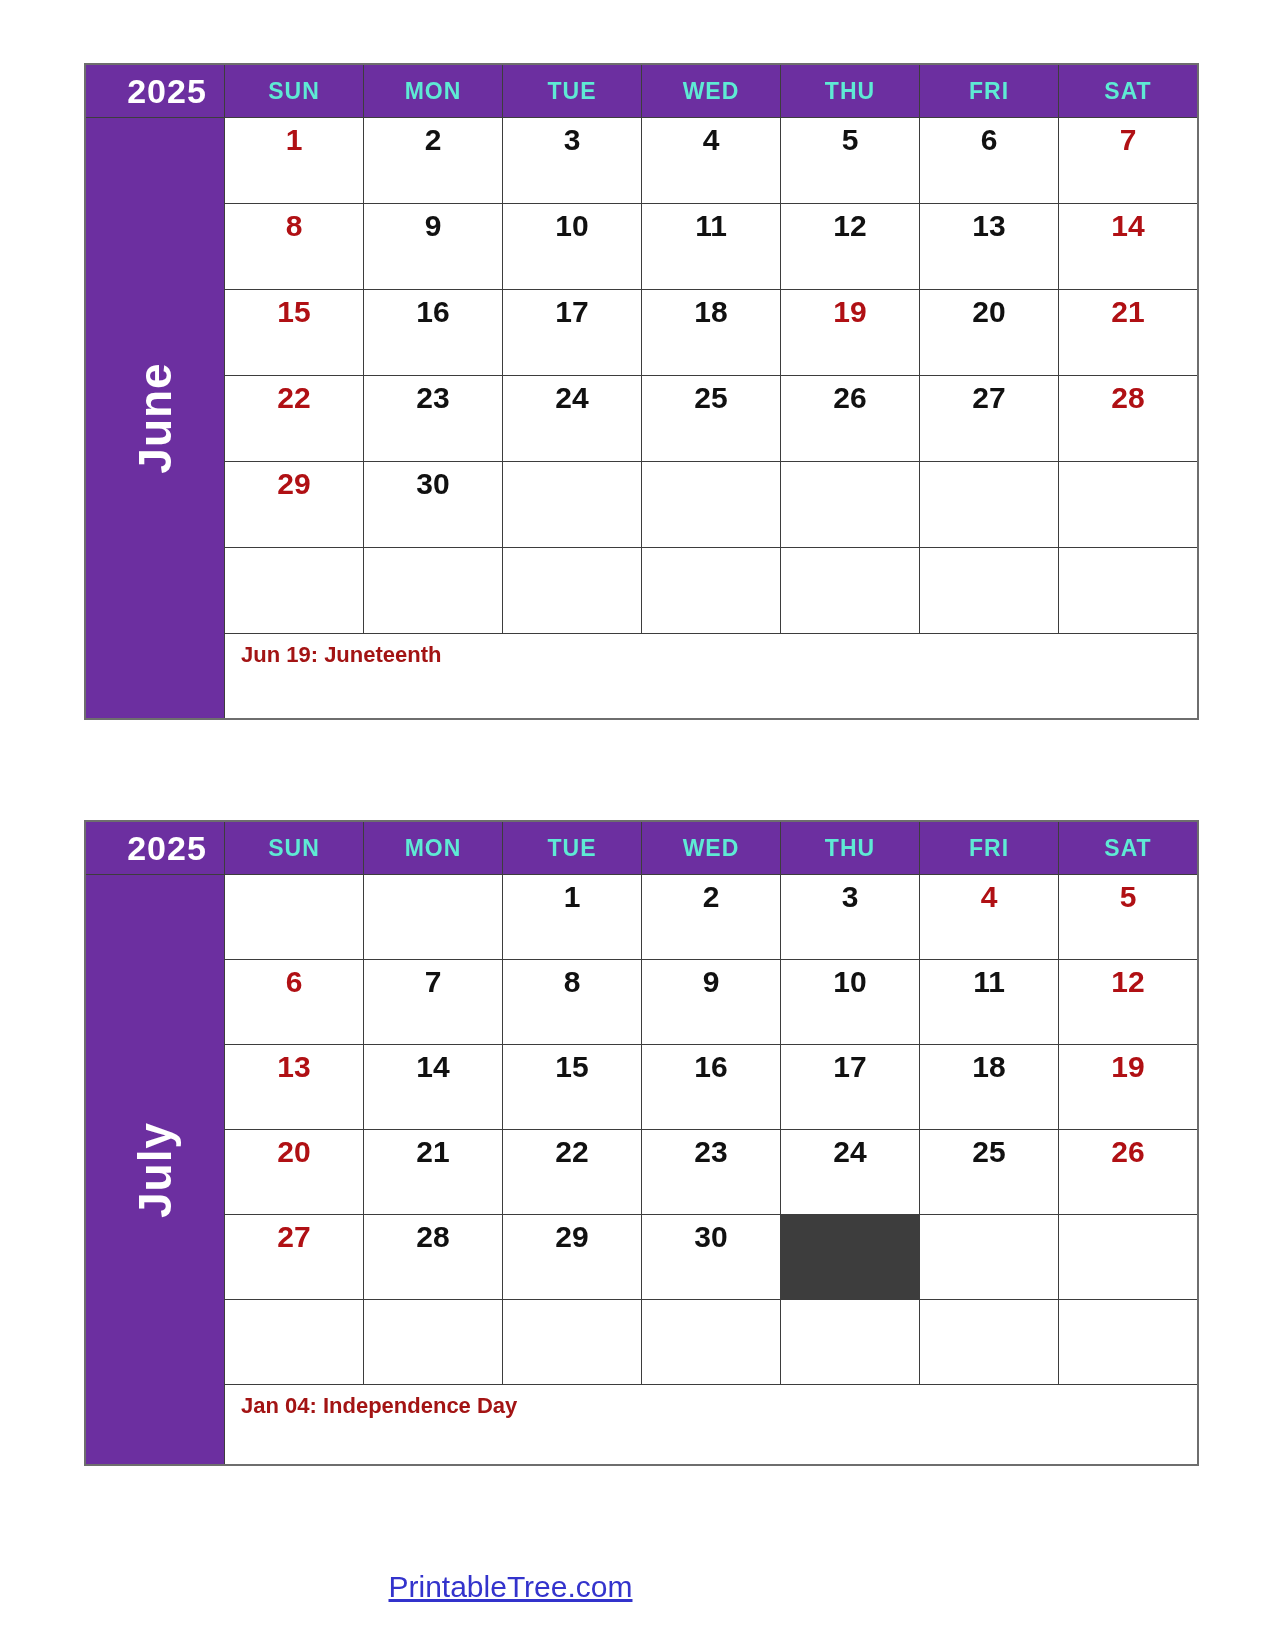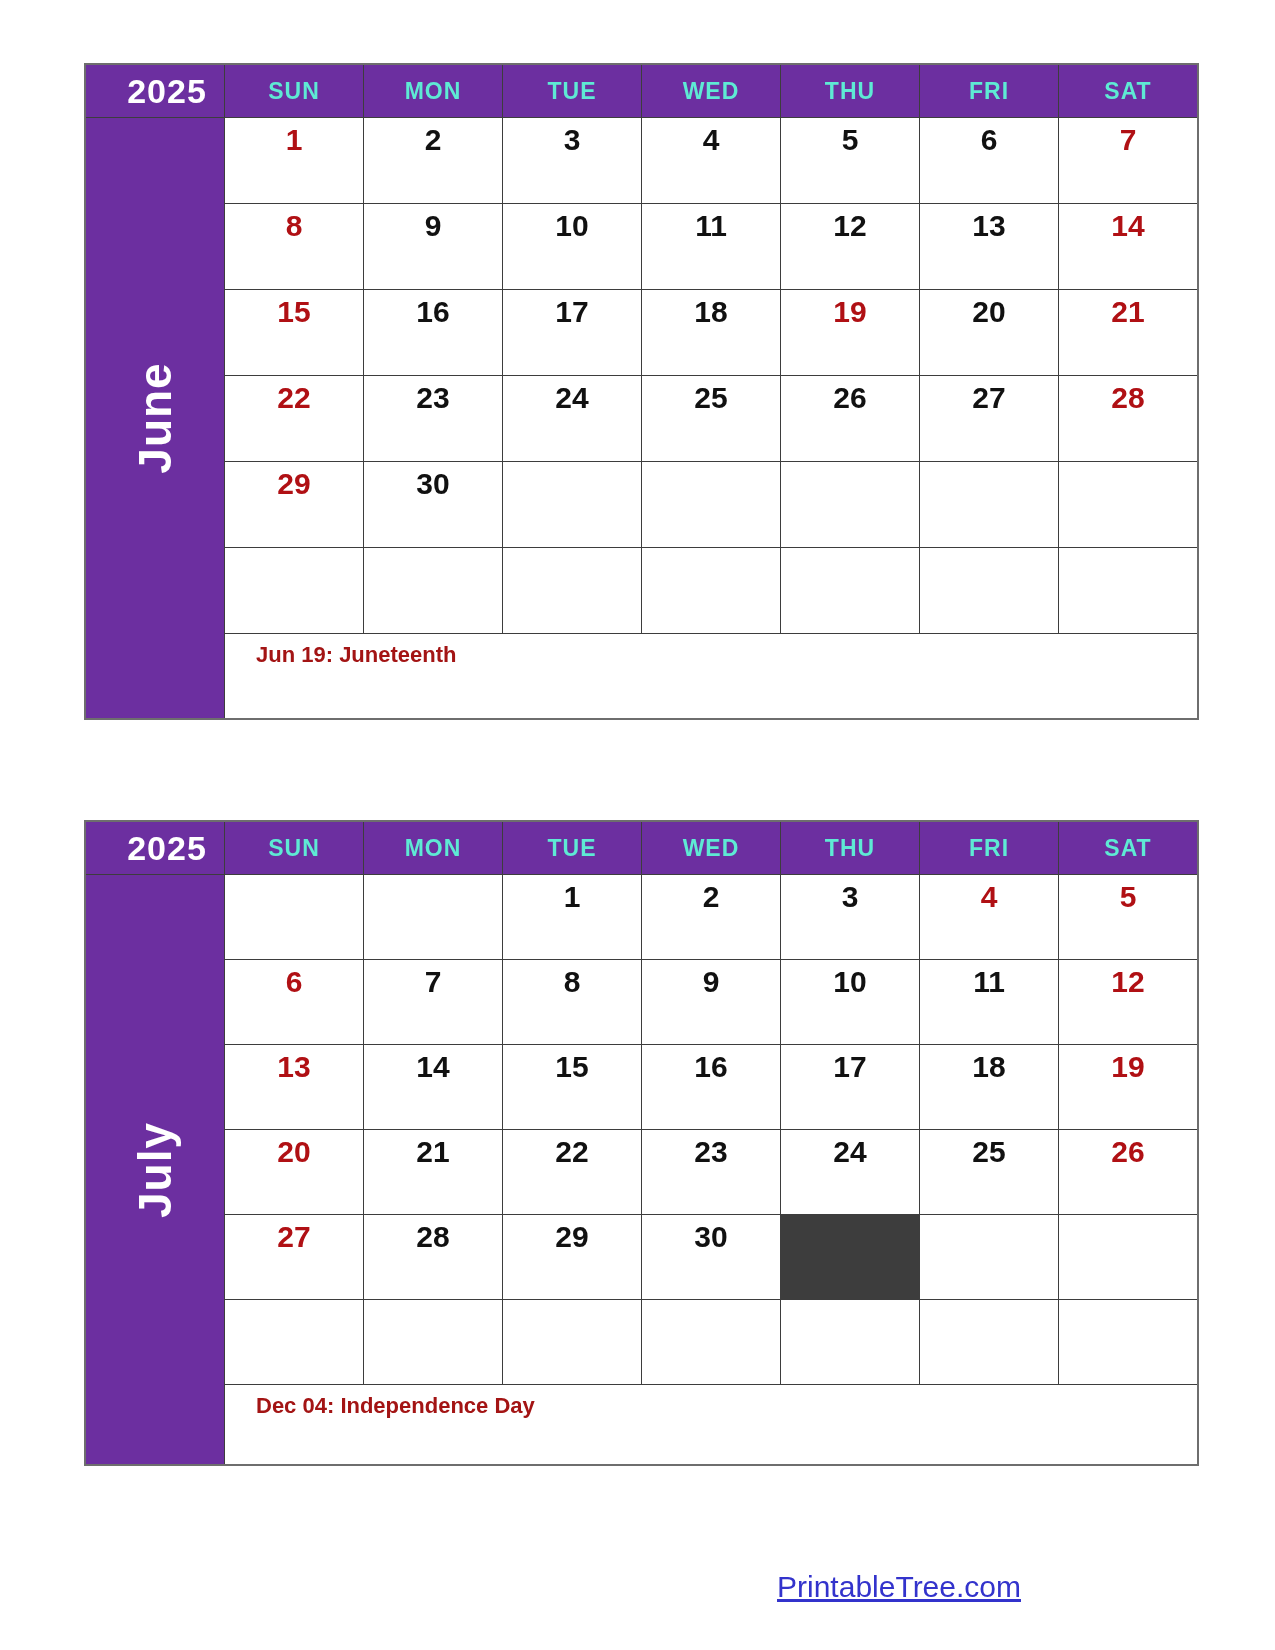--- a/index.html
+++ b/index.html
@@ -52,29 +52,29 @@
   .date-cell{
     background:#fff;color:#111;
     text-align:center;
     font-size:30px;font-weight:bold;
     padding-top:5px;
   }
   .date-cell.red{color:var(--red);}
   .note-cell{
     grid-column:2 / 9;grid-row:8;
     background:#fff;
-    padding:8px 0 0 31px;
+    padding:8px 0 0 16px;
   }
   .note-text{
     color:var(--note_red);
     font-size:22px;font-weight:bold;
   }
   .site-footer{
     position:absolute;left:0;top:1570px;width:1021px;
-    text-align:right;
+    text-align:center;
   }
   .site-link{
     color:var(--link_blue);
     font-size:30px;
     text-decoration:underline;
     font-family:"Liberation Sans",sans-serif;
   }
 </style>
 </head>
 <body>
@@ -187,21 +187,21 @@
       <div class="cell date-cell" style="grid-area: 6 / 7;"></div>
       <div class="cell date-cell" style="grid-area: 6 / 8;"></div>
       <div class="cell date-cell" style="grid-area: 7 / 2;"></div>
       <div class="cell date-cell" style="grid-area: 7 / 3;"></div>
       <div class="cell date-cell" style="grid-area: 7 / 4;"></div>
       <div class="cell date-cell" style="grid-area: 7 / 5;"></div>
       <div class="cell date-cell" style="grid-area: 7 / 6;"></div>
       <div class="cell date-cell" style="grid-area: 7 / 7;"></div>
       <div class="cell date-cell" style="grid-area: 7 / 8;"></div>
       <div class="cell note-cell">
-      <span class="note-text">Dec 04: Independence Day</span>
+      <span class="note-text">Jan 04: Independence Day</span>
     </div>
   </div>
 
   <div class="site-footer">
     <a class="site-link" href="#">PrintableTree.com</a>
   </div>
 
 </div>
 
 </body></html>

